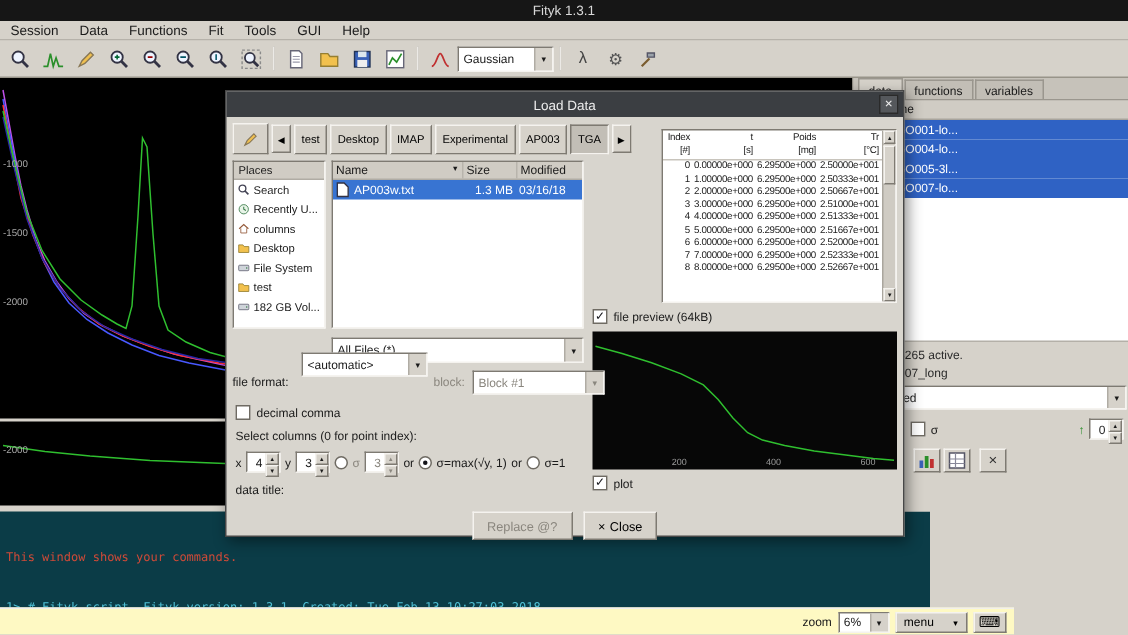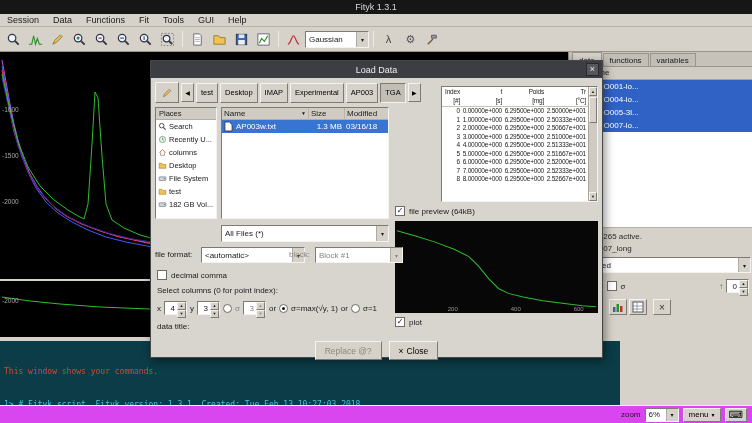--- a/index.html
+++ b/index.html
@@ -22,22 +22,22 @@
   .combo .arrowbox{margin-left:auto;width:12px;align-self:stretch;display:flex;align-items:center;justify-content:center;font-size:6px;background:#d6d2ca;border-left:1px solid #b0aca4}
   .tcombo{width:64px;height:17px}
   
   .main-plot{left:0;top:52px;width:568px;height:227px;background:#000}
   .aux-plot{left:0;top:281px;width:568px;height:56px;background:#000}
   .main-plot svg,.aux-plot svg,.prevplot svg{position:absolute;left:0;top:0;width:100%;height:100%}
   .ytick{position:absolute;left:2px;color:#a8a8a8;font-size:6.5px;z-index:2}
   
   .console{left:0;top:341px;width:620px;height:64px;background:#0b3c47;padding:3px 4px;font-family:"DejaVu Sans Mono",monospace;font-size:8px;line-height:11px;white-space:pre;overflow:hidden}
   
-  .statusbar{left:0;top:405px;width:752px;height:18px;background:#d946ef;border-top:1px solid #f2f0ec;display:flex;align-items:center;justify-content:flex-end;gap:4px;padding:0 5px}
-  .sbtn{height:14px;display:flex;align-items:center;gap:3px;padding:0 5px;font-size:8px}
+  .statusbar{left:0;top:405px;width:676px;height:18px;background:#fef9c3;border-top:1px solid #f2f0ec;display:flex;align-items:center;justify-content:flex-end;gap:4px;padding:0 5px}
+  .sbtn{height:14px;display:flex;align-items:center;gap:13px;padding:0 5px;font-size:8px}
   .scombo{height:14px;width:34px}
   
   .panel{left:568px;top:52px;width:184px;height:289px;background:#d6d2ca;border-left:1px solid #918d85}
   .panel .abs{position:absolute}
   .ptabs{left:0;top:0;right:0;height:15px;display:flex;align-items:flex-end;background:#c6c2ba;border-bottom:1px solid #9a968e;padding-left:2px}
   .ptab{height:13px;line-height:13px;padding:0 6px;font-size:8px;background:#c2beb6;border:1px solid #9a968e;border-bottom:none;margin-left:1px}
   .ptab.active{background:#d6d2ca;height:15px;margin-bottom:-1px;line-height:15px}
   .plist-header{left:0;top:15px;right:0;height:13px;display:flex;background:#d0ccc4;border-bottom:1px solid #a8a49c;font-size:8px;line-height:12px}
   .ph-num{width:16px;border-right:1px solid #b8b4ac;padding-left:2px}
   .ph-name{flex:1;padding-left:3px}
@@ -76,21 +76,21 @@
   .flh-name{flex:1;padding:0 2px;display:flex;justify-content:space-between;align-items:center}
   .flh-size{width:36px;border-left:1px solid #b8b4ac;padding:0 2px}
   .flh-mod{width:44px;border-left:1px solid #b8b4ac;padding:0 2px}
   .frow{display:flex;height:13px;align-items:center}
   .frow.selected{background:#3874d2;color:#fff}
   .fr-name{flex:1;display:flex;gap:3px;align-items:center;padding:0 2px;overflow:hidden;white-space:nowrap}
   .fr-name svg{width:9px;height:11px;flex:none}
   .fr-size{width:36px;padding:0 2px;text-align:right}
   .fr-mod{width:44px;padding:0 2px}
   .allfiles{left:70px;top:147px;width:168px;height:17px}
-  .fmtcombo{left:50px;top:169px;width:104px;height:16px}
+  .fmtcombo{left:50px;top:157px;width:84px;height:16px}
   .blkcombo{left:164px;top:169px;width:88px;height:16px;color:#8a867e}
   .lbl{font-size:8px}
   .colsrow{left:6px;top:222px;height:16px;display:flex;align-items:center;gap:3px}
   .titleinput{left:50px;top:241px;width:180px;height:15px;font-size:8px;font-family:"Liberation Sans",sans-serif;padding:0 2px;background:#fff;border:1px solid;border-color:#7e7a72 #f5f3ef #f5f3ef #7e7a72}
   .btnrow{left:0;right:0;top:263px;display:flex;justify-content:center;gap:7px}
   .dbtn{height:19px;padding:0 9px;font-size:8.5px;display:flex;align-items:center;gap:3px}
   
   .ptable{left:290px;top:8px;width:157px;height:116px;background:#fff;border:1px solid;border-color:#7e7a72 #f5f3ef #f5f3ef #7e7a72;font-size:6.5px;letter-spacing:-0.2px;overflow:hidden}
   .pt-inner{margin-right:9px}
   .pt-h,.pt-r{display:grid;grid-template-columns:20px 42px 42px 42px}

